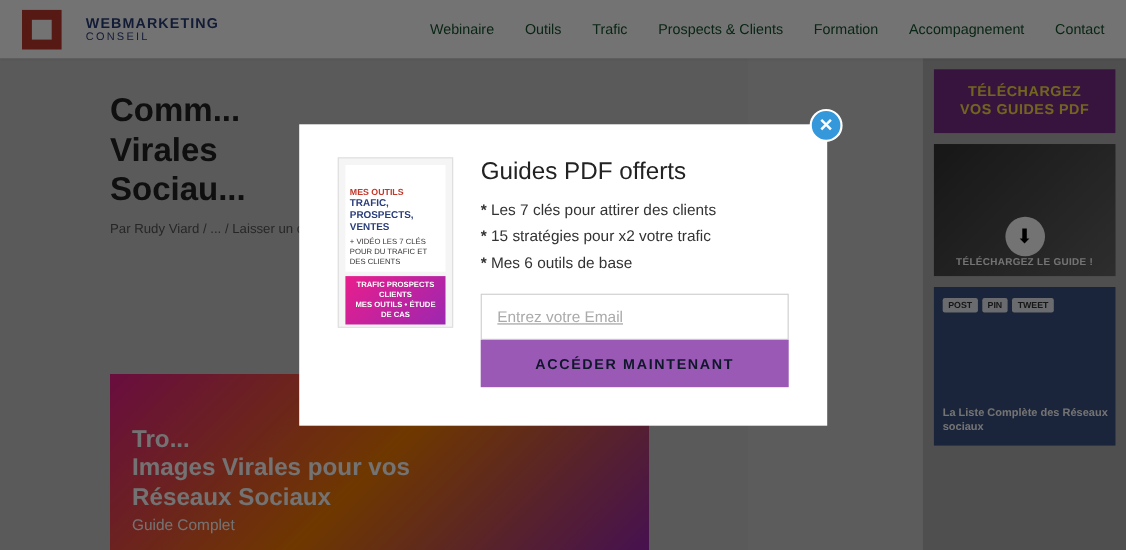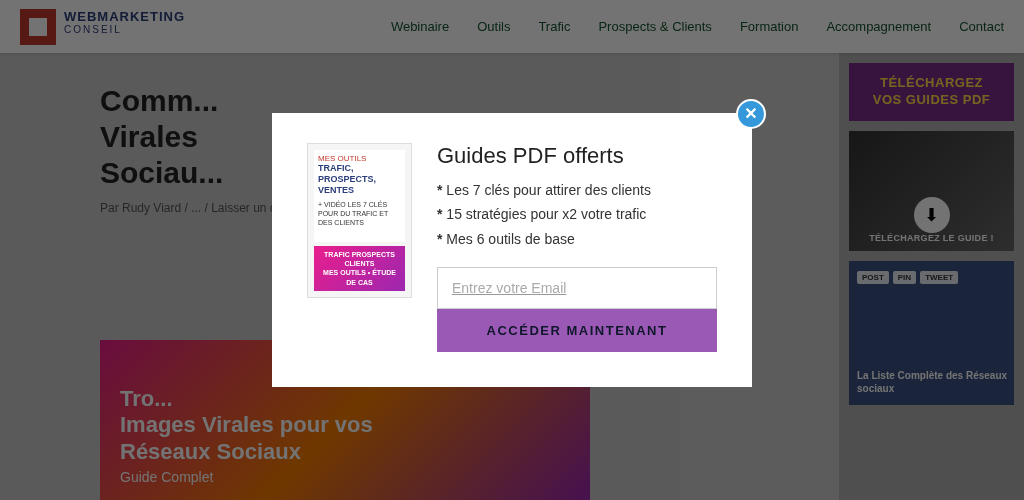--- a/index.html
+++ b/index.html
@@ -18,21 +18,22 @@
       height: 53px;
       display: flex;
       align-items: center;
       padding: 0 20px;
       position: relative;
       z-index: 1;
       box-shadow: 0 1px 3px rgba(0,0,0,0.1);
     }
     .logo-area {
       display: flex;
-      gap: 8px;
+      align-items: center;
+      gap: 22px;
       margin-right: auto;
     }
     .logo-icon {
       width: 36px;
       height: 36px;
       background: #c0392b;
       display: flex;
       align-items: center;
       justify-content: center;
     }
@@ -240,24 +241,25 @@
       flex-direction: column;
       padding: 6px;
     }
     .book-cover-top {
       background: #fff;
       padding: 4px;
       flex: 1;
     }
     .book-title-line1 {
       font-size: 8px;
-      font-weight: normal;
+      font-weight: bold;
       color: #c0392b;
       text-transform: uppercase;
       line-height: 1.2;
+      margin-top: 16px;
     }
     .book-title-line2 {
       font-size: 9px;
       font-weight: bold;
       color: #2c3e7a;
       text-transform: uppercase;
       line-height: 1.2;
     }
     .book-subtitle {
       font-size: 7px;

